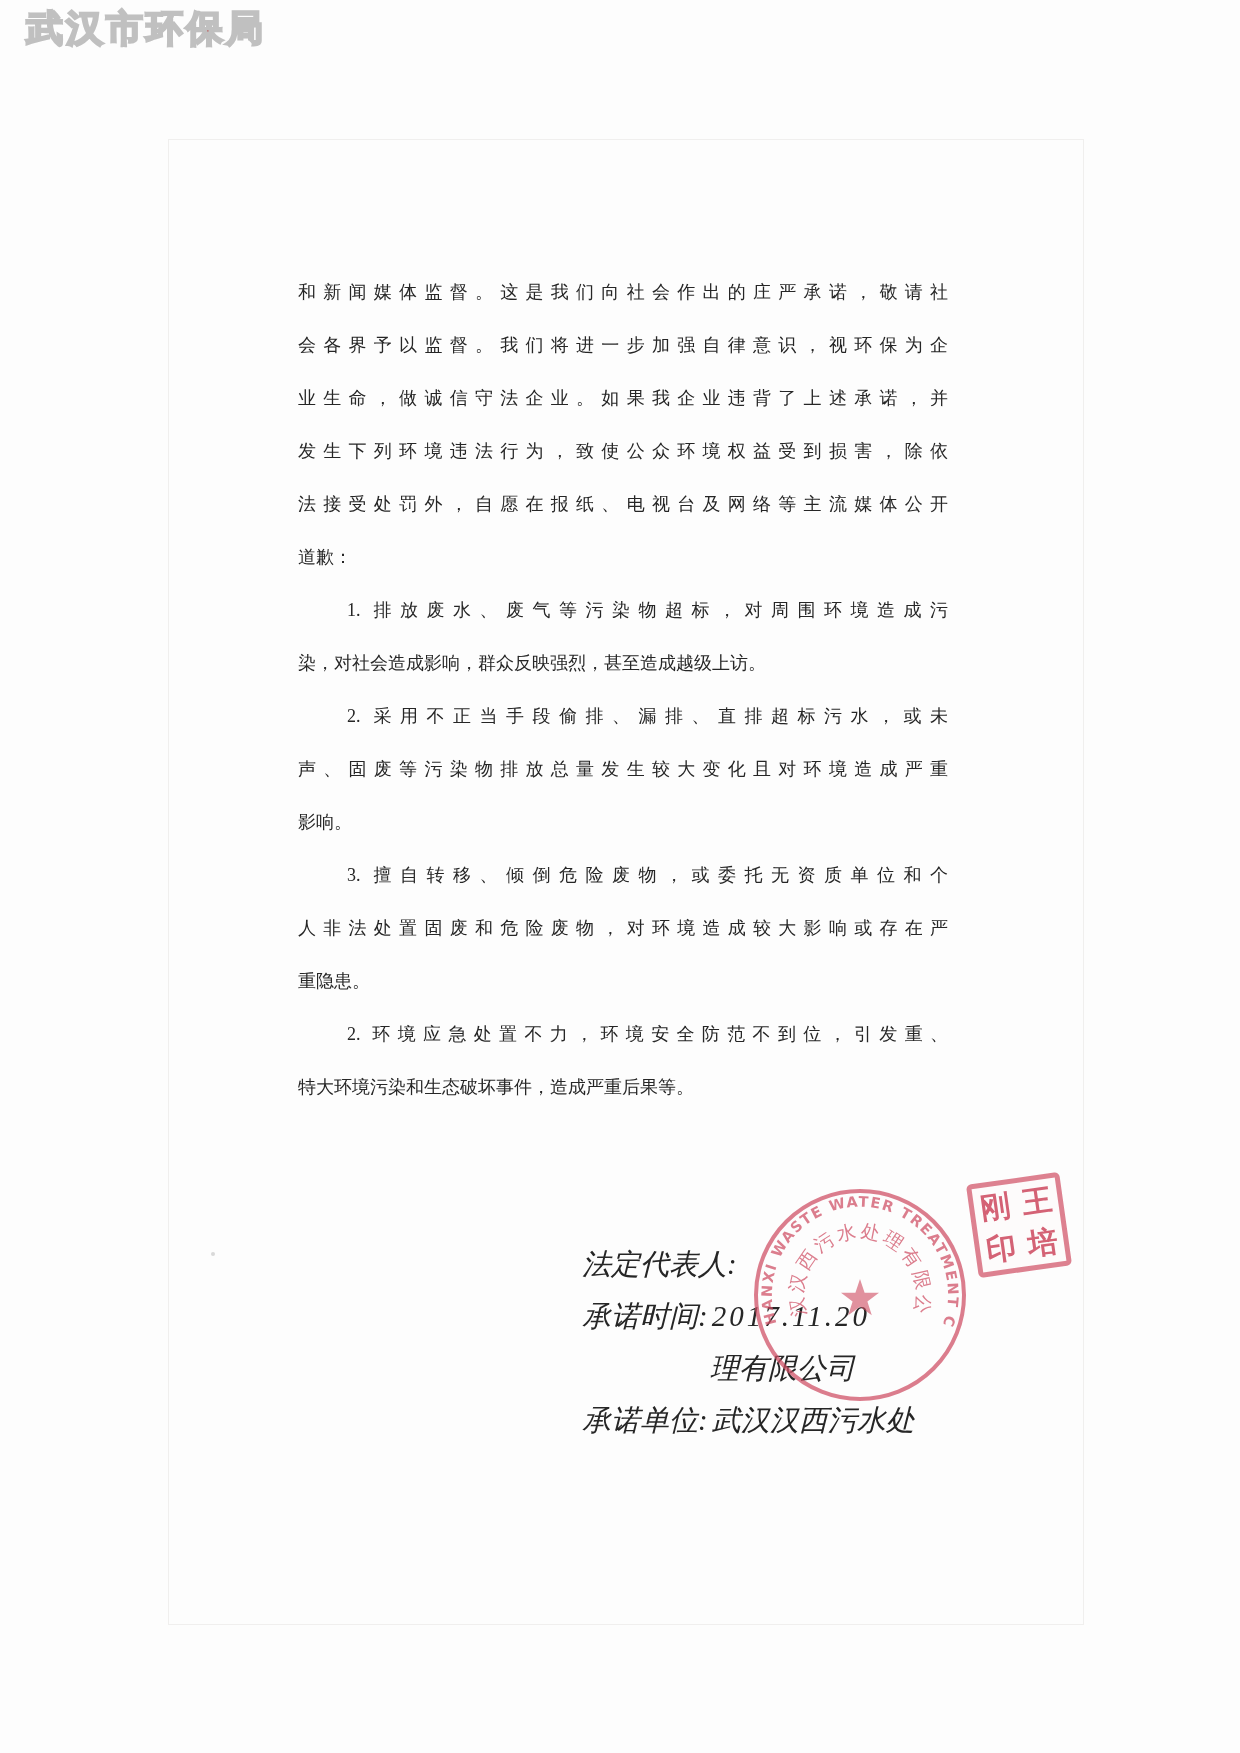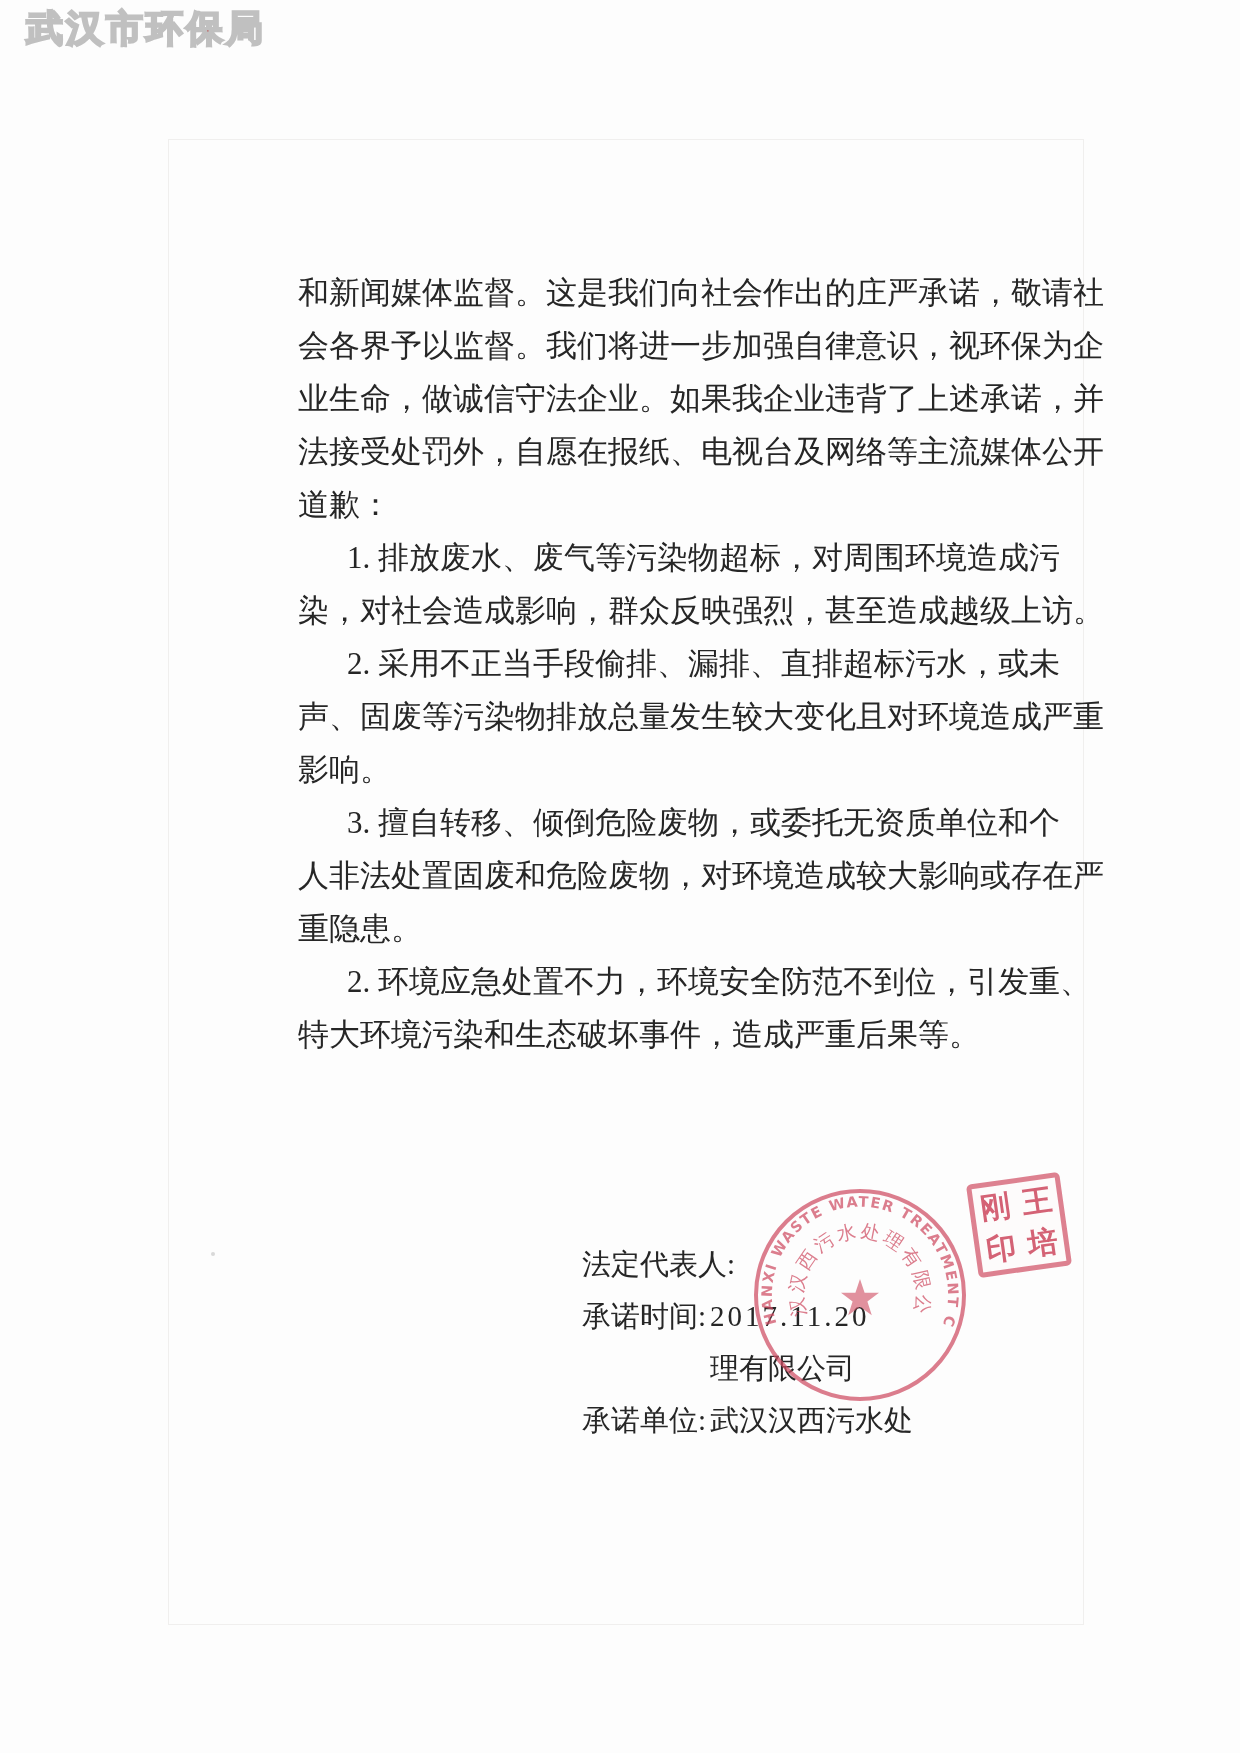--- a/index.html
+++ b/index.html
@@ -18,35 +18,35 @@
     position:absolute;left:26px;top:4px;
     font-family:"DejaVu Sans","Liberation Sans",sans-serif;
     font-weight:700;font-size:37px;letter-spacing:3px;
     color:#b91c1c;-webkit-text-stroke:2.3px #c0c0c0;
     text-shadow:0 0 1px #d8d8d8;
     white-space:nowrap;
   }
   
   .doc-body{
     position:absolute;left:298px;top:266px;width:650px;
-    font-size:31px;color:#262626;
+    font-size:18px;color:#262626;
   }
   .line{
     height:53px;line-height:53px;white-space:nowrap;
     text-align:justify;text-justify:inter-character;
   }
   .line.full{text-align-last:justify;}
   .line.item{text-indent:49px;text-align-last:justify;}
   .line.end{text-align-last:left;}
   
   .sig-block{
     position:absolute;left:582px;top:1238px;
     font-size:29px;color:#262626;white-space:nowrap;
   }
-  .sig-line{height:52px;line-height:52px;}
+  .sig-line{height:52px;line-height:52px;font-style:italic;}
   .sig-line .val{margin-left:4px;}
   .sig-line .date{letter-spacing:3px;}
   .sig-line.unit2{text-indent:128px;}
   
   .round-stamp{
     position:absolute;left:748px;top:1183px;width:224px;height:224px;
     opacity:.72;pointer-events:none;
   }
   
   .square-stamp{
@@ -70,20 +70,21 @@
 <body>
 
 <div class="paper-edge"></div>
 
 <div class="watermark">武汉市环保局</div>
 
 <div class="doc-body">
   <div class="line full">和新闻媒体监督。这是我们向社会作出的庄严承诺，敬请社</div>
   <div class="line full">会各界予以监督。我们将进一步加强自律意识，视环保为企</div>
   <div class="line full">业生命，做诚信守法企业。如果我企业违背了上述承诺，并</div>
+  <div class="line full">发生下列环境违法行为，致使公众环境权益受到损害，除依</div>
   <div class="line full">法接受处罚外，自愿在报纸、电视台及网络等主流媒体公开</div>
   <div class="line end">道歉：</div>
   <div class="line item">1. 排放废水、废气等污染物超标，对周围环境造成污</div>
   <div class="line end">染，对社会造成影响，群众反映强烈，甚至造成越级上访。</div>
   <div class="line item">2. 采用不正当手段偷排、漏排、直排超标污水，或未</div>
   <div class="line full">声、固废等污染物排放总量发生较大变化且对环境造成严重</div>
   <div class="line end">影响。</div>
   <div class="line item">3. 擅自转移、倾倒危险废物，或委托无资质单位和个</div>
   <div class="line full">人非法处置固废和危险废物，对环境造成较大影响或存在严</div>
   <div class="line end">重隐患。</div>

